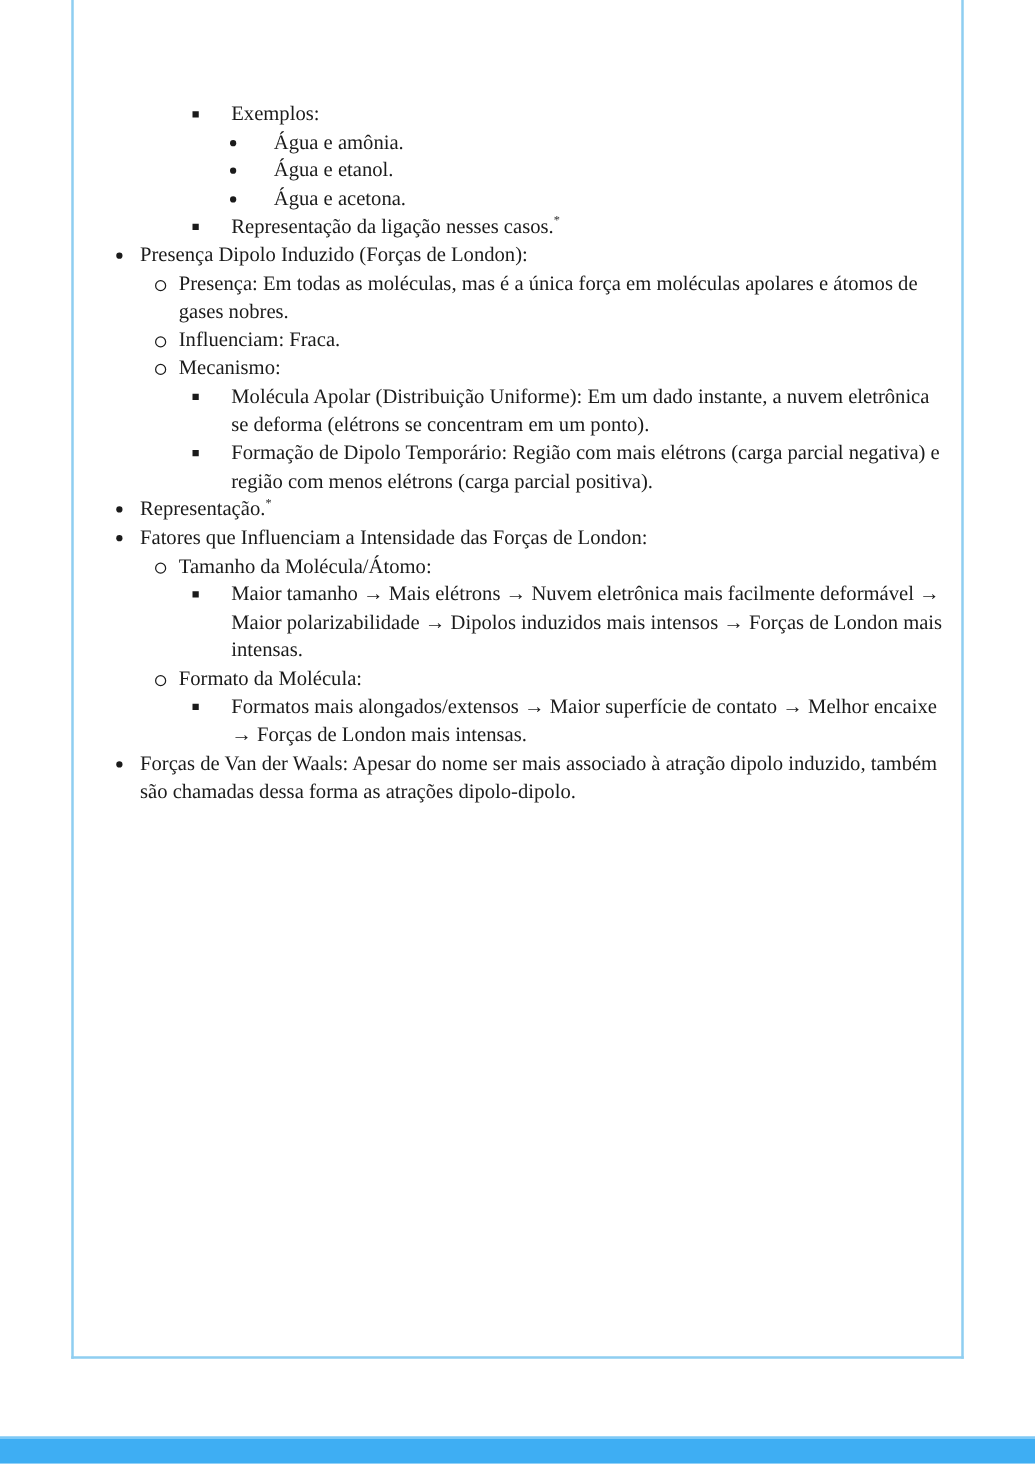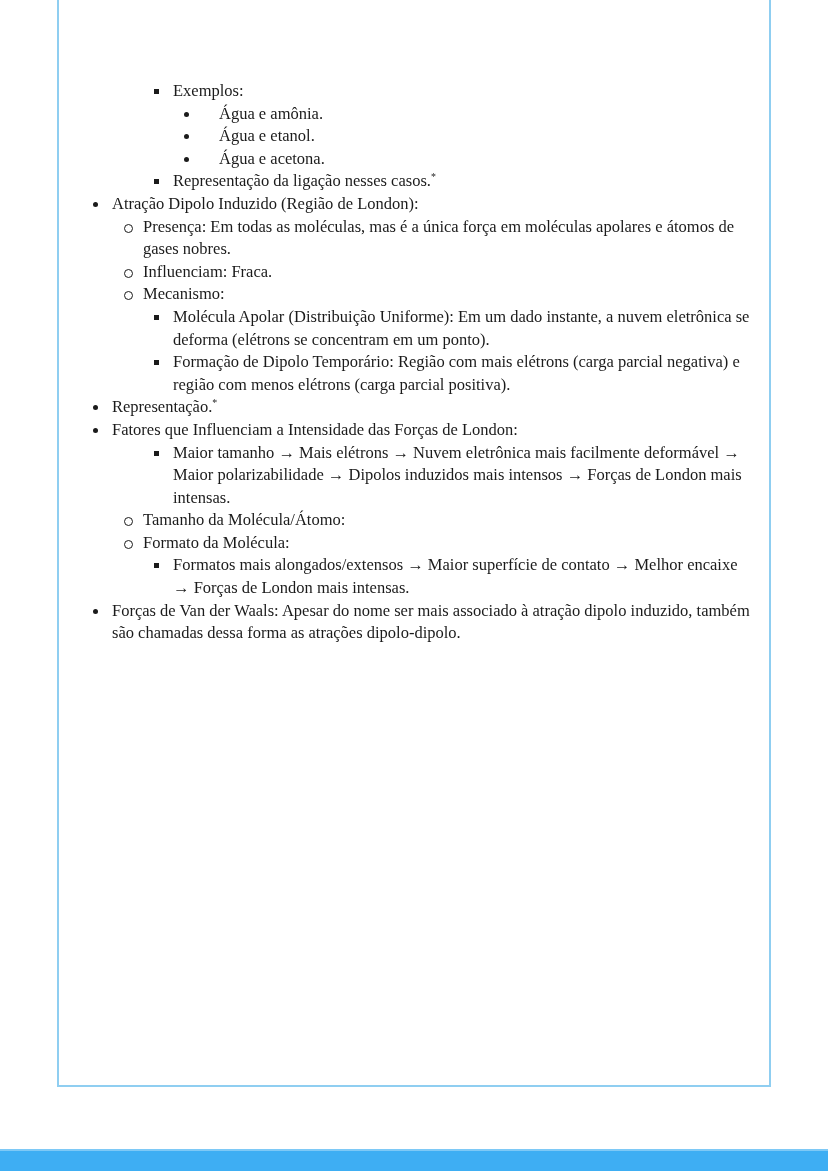--- a/index.html
+++ b/index.html
@@ -24,21 +24,21 @@
 
   .doc-body {
     padding: 80px 14px 0 33px;
     font-size: 16.5px;
     line-height: 22.6px;
   }
 
   .item { display: flex; align-items: flex-start; }
   .level-1 { margin-left: 0; }
   .level-2 { margin-left: 31px; }
-  .level-3 { margin-left: 61px; }
+  .level-3 { margin-left: 61px; gap: 12px; }
   .level-4 { margin-left: 91px; gap: 16px; }
 
   .bullet {
     flex: 0 0 auto;
     width: 20px;
     height: 22.6px;
     position: relative;
   }
   .bullet::before {
     content: "";
@@ -99,21 +99,21 @@
       <div class="item level-4">
         <span class="bullet disc"></span>
         <div class="item-body"><span>Água e acetona.</span></div>
       </div>
       <div class="item level-3">
         <span class="bullet square"></span>
         <div class="item-body"><span>Representação da ligação nesses casos.</span><sup>*</sup></div>
       </div>
       <div class="item level-1">
         <span class="bullet disc"></span>
-        <div class="item-body"><span>Atração Dipolo Induzido (Região de London):</span></div>
+        <div class="item-body"><span>Presença Dipolo Induzido (Forças de London):</span></div>
       </div>
       <div class="item level-2">
         <span class="bullet circle"></span>
         <div class="item-body"><span>Presença: Em todas as moléculas, mas é a única força em moléculas apolares e átomos de gases nobres.</span></div>
       </div>
       <div class="item level-2">
         <span class="bullet circle"></span>
         <div class="item-body"><span>Influenciam: Fraca.</span></div>
       </div>
       <div class="item level-2">
@@ -129,27 +129,27 @@
         <div class="item-body"><span>Formação de Dipolo Temporário: Região com mais elétrons (carga parcial negativa) e região com menos elétrons (carga parcial positiva).</span></div>
       </div>
       <div class="item level-1">
         <span class="bullet disc"></span>
         <div class="item-body"><span>Representação.</span><sup>*</sup></div>
       </div>
       <div class="item level-1">
         <span class="bullet disc"></span>
         <div class="item-body"><span>Fatores que Influenciam a Intensidade das Forças de London:</span></div>
       </div>
+      <div class="item level-2">
+        <span class="bullet circle"></span>
+        <div class="item-body"><span>Tamanho da Molécula/Átomo:</span></div>
+      </div>
       <div class="item level-3">
         <span class="bullet square"></span>
         <div class="item-body"><span>Maior tamanho → Mais elétrons → Nuvem eletrônica mais facilmente deformável → Maior polarizabilidade → Dipolos induzidos mais intensos → Forças de London mais intensas.</span></div>
-      </div>
-      <div class="item level-2">
-        <span class="bullet circle"></span>
-        <div class="item-body"><span>Tamanho da Molécula/Átomo:</span></div>
       </div>
       <div class="item level-2">
         <span class="bullet circle"></span>
         <div class="item-body"><span>Formato da Molécula:</span></div>
       </div>
       <div class="item level-3">
         <span class="bullet square"></span>
         <div class="item-body"><span>Formatos mais alongados/extensos → Maior superfície de contato → Melhor encaixe → Forças de London mais intensas.</span></div>
       </div>
       <div class="item level-1">

